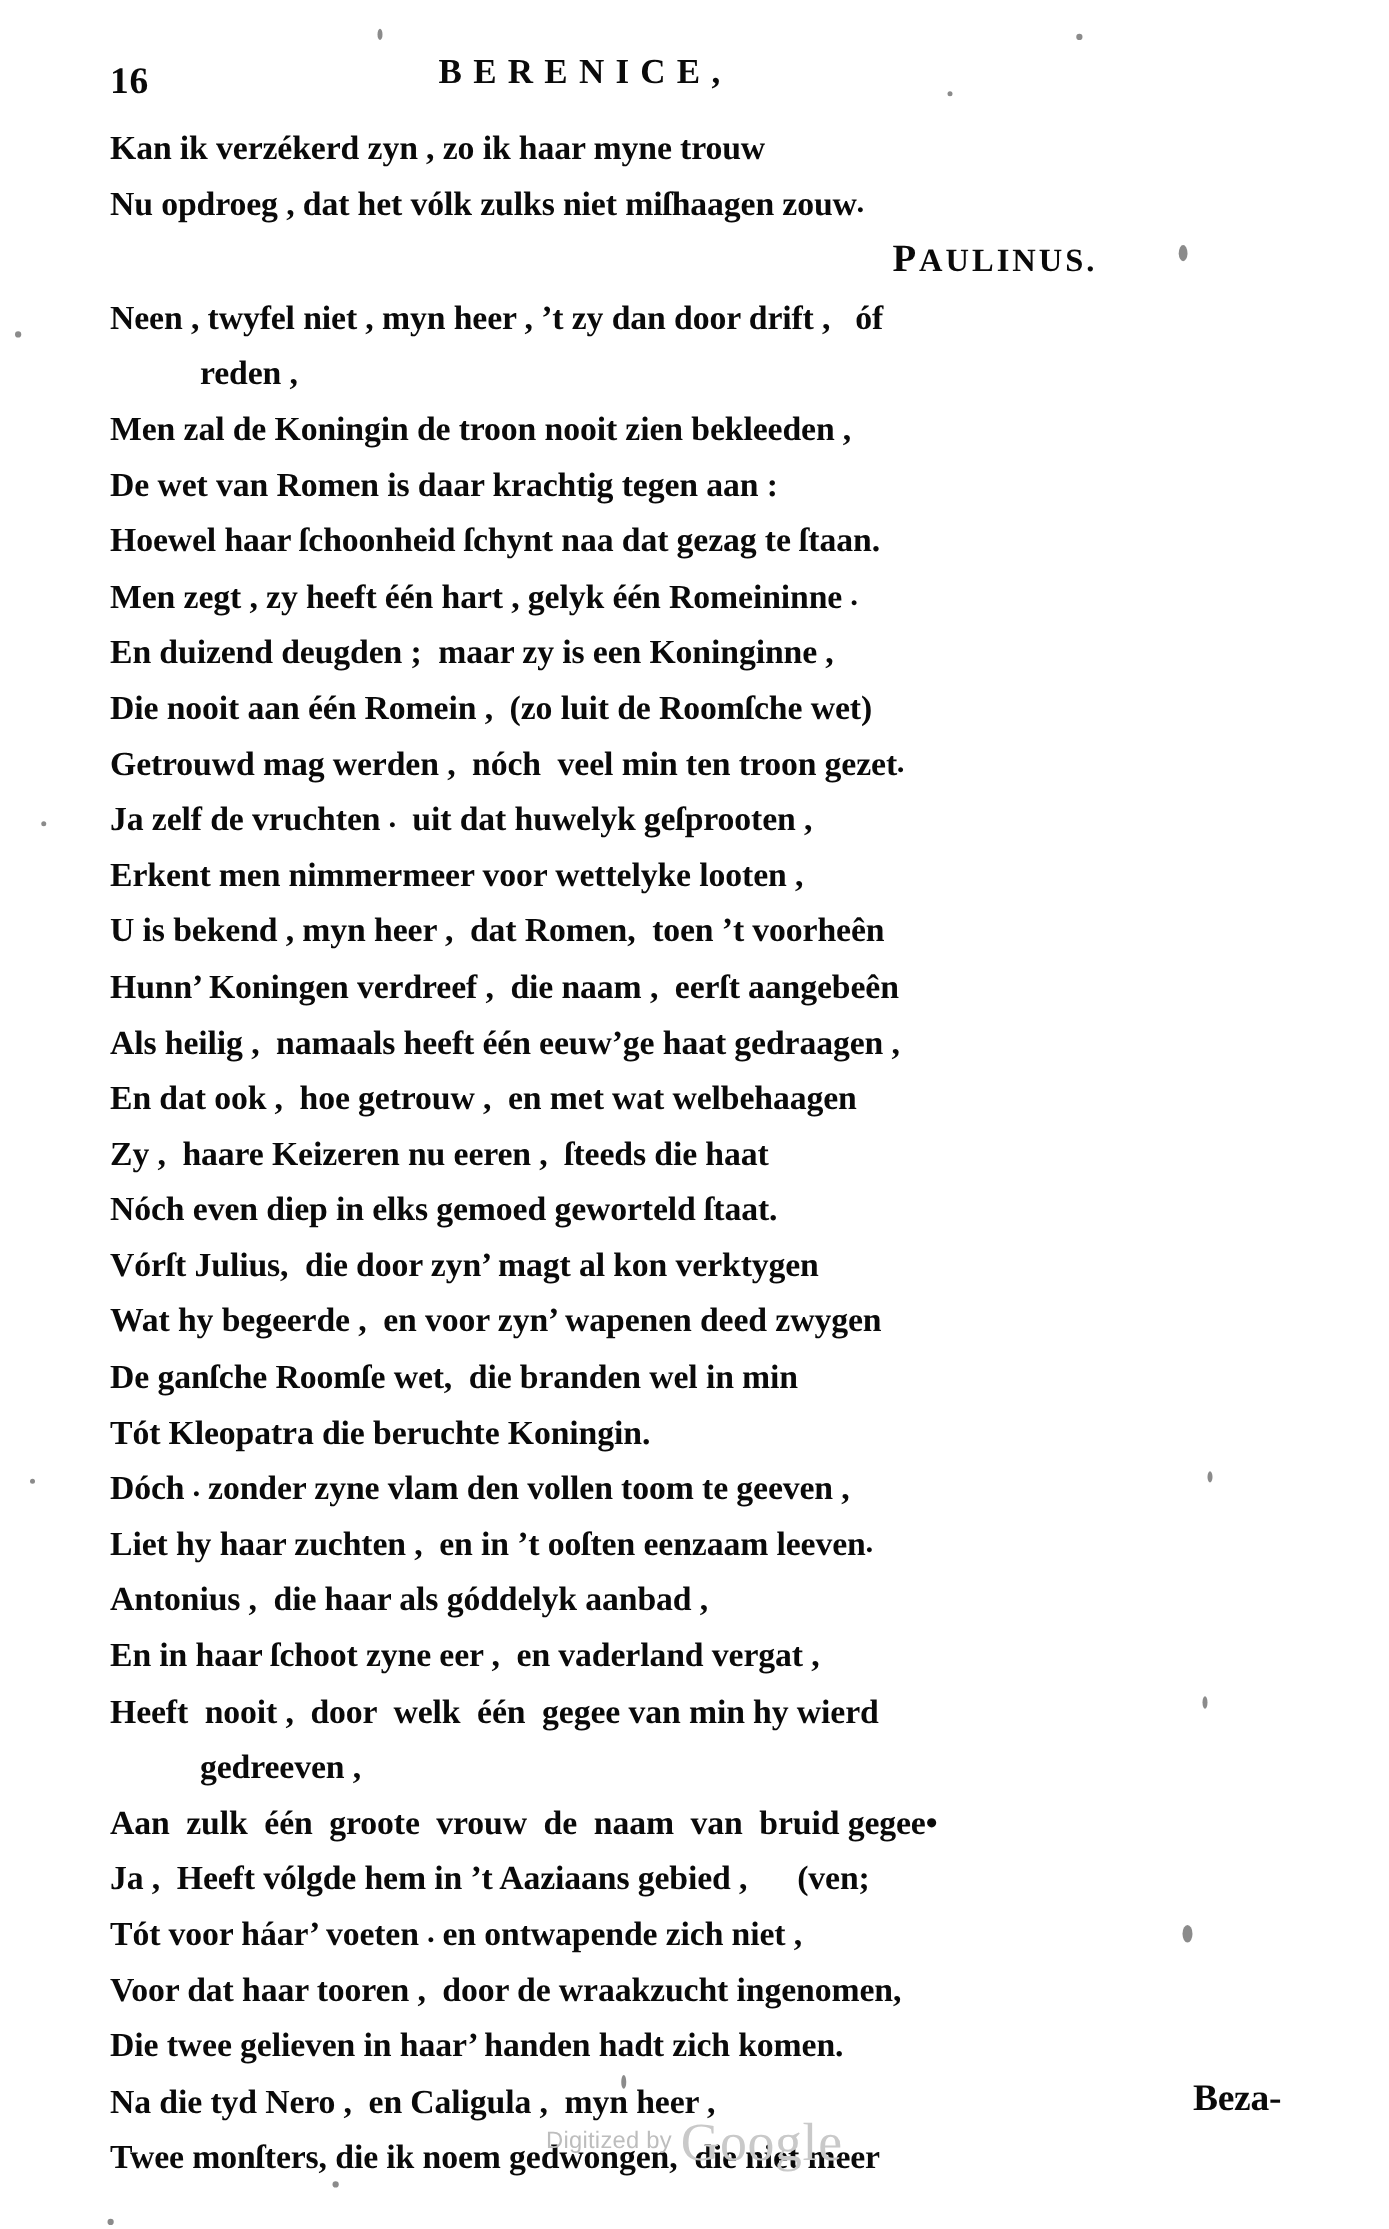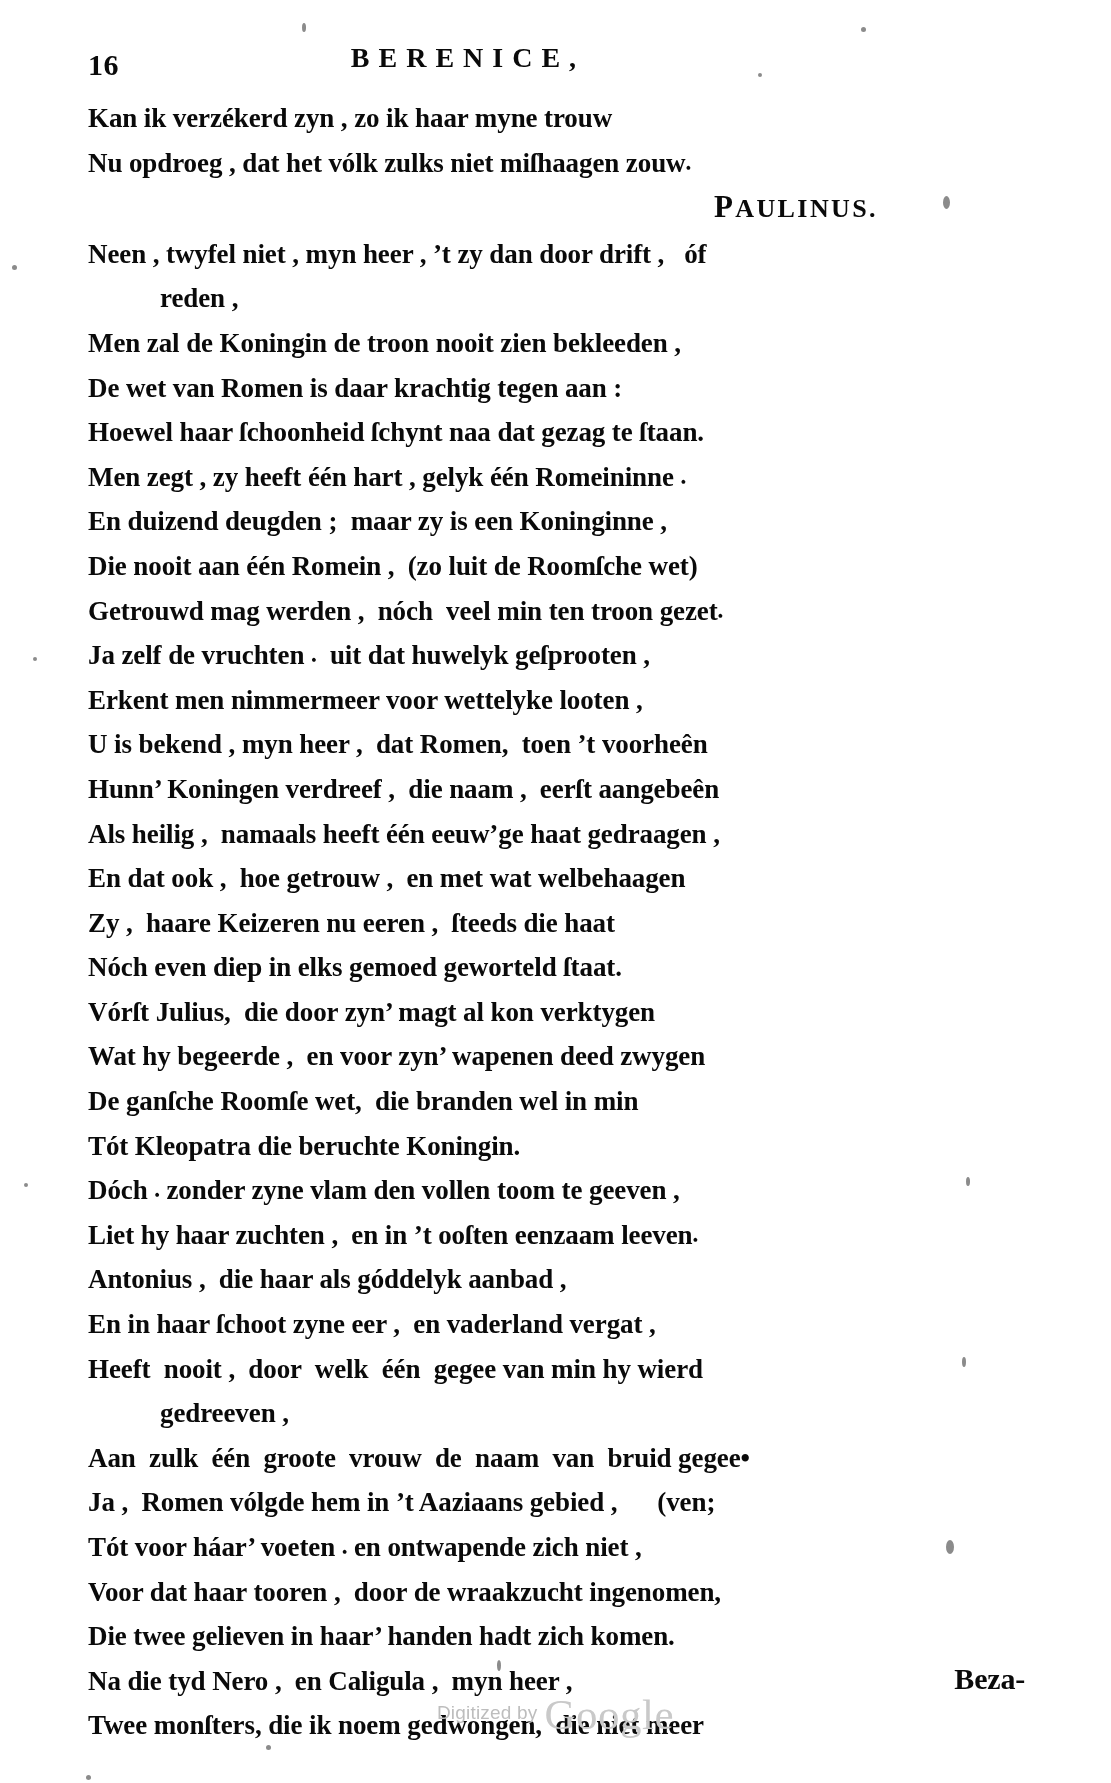--- a/index.html
+++ b/index.html
@@ -181,21 +181,21 @@
         <div class="vline">Wat hy begeerde ,  en voor zyn’ wapenen deed zwygen</div>
         <div class="vline">De ganſche Roomſe wet,  die branden wel in min</div>
         <div class="vline">Tót Kleopatra die beruchte Koningin.</div>
         <div class="vline">Dóch ܁ zonder zyne vlam den vollen toom te geeven ,</div>
         <div class="vline">Liet hy haar zuchten ,  en in ’t ooſten eenzaam leeven܁</div>
         <div class="vline">Antonius ,  die haar als góddelyk aanbad ,</div>
         <div class="vline">En in haar ſchoot zyne eer ,  en vaderland vergat ,</div>
         <div class="vline">Heeft  nooit ,  door  welk  één  gegee van min hy wierd</div>
         <div class="vline indent">gedreeven ,</div>
         <div class="vline">Aan  zulk  één  groote  vrouw  de  naam  van  bruid gegee•</div>
-        <div class="vline">Ja ,  Romen vólgde hem in ’t Aaziaans gebied ,      (ven;</div>
+        <div class="vline">Ja ,  Heeft vólgde hem in ’t Aaziaans gebied ,      (ven;</div>
         <div class="vline">Tót voor háar’ voeten ܁ en ontwapende zich niet ,</div>
         <div class="vline">Voor dat haar tooren ,  door de wraakzucht ingenomen,</div>
         <div class="vline">Die twee gelieven in haar’ handen hadt zich komen.</div>
         <div class="vline">Na die tyd Nero ,  en Caligula ,  myn heer ,</div>
         <div class="vline">Twee monſters, die ik noem gedwongen,  die niet meer</div>
       </div>
   </div>
 
   <div class="catchword">Beza-</div>
 

